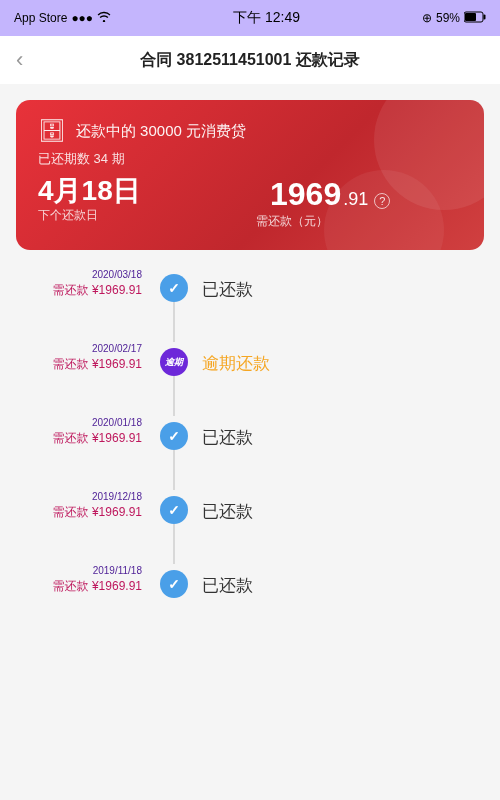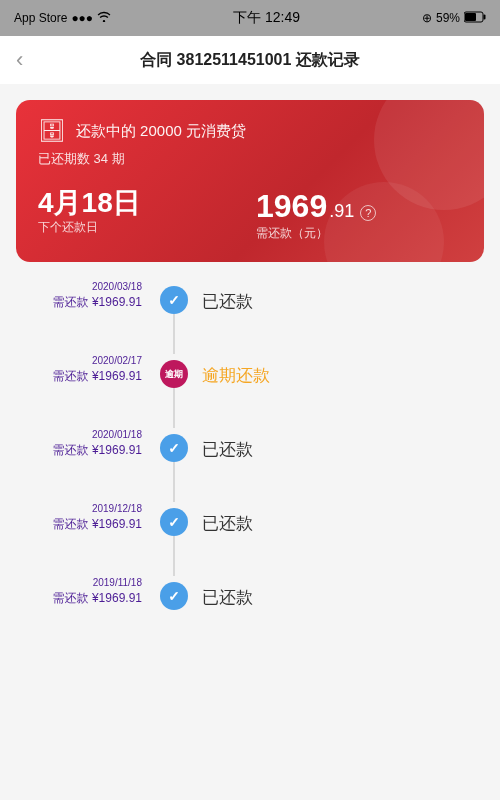--- a/index.html
+++ b/index.html
@@ -7,21 +7,21 @@
     body {
       font-family: -apple-system, 'PingFang SC', 'Helvetica Neue', sans-serif;
       background: #f5f5f5;
       width: 500px;
       min-height: 800px;
       overflow-x: hidden;
     }
 
     
     .status-bar {
-      background: #a3a3a3;
+      background: #c4b5fd;
       display: flex;
       justify-content: space-between;
       align-items: center;
       padding: 6px 14px;
       height: 36px;
       font-size: 12px;
       color: #000;
     }
     .status-left { display: flex; align-items: center; gap: 4px; font-size: 12px; }
     .status-center { font-size: 14px; font-weight: 500; text-align: center; }
@@ -93,21 +93,21 @@
       opacity: 0.9;
     }
     .card-title {
       font-size: 15px;
       font-weight: 500;
       opacity: 0.95;
     }
     .card-subtitle {
       font-size: 13px;
       opacity: 0.85;
-      margin-bottom: 20px;
+      margin-bottom: 8px;
       margin-left: 0;
     }
     .card-row {
       display: flex;
       gap: 12px;
     }
     .card-col {
       flex: 1;
     }
     .card-date-big {
@@ -155,21 +155,21 @@
       flex-shrink: 0;
     }
     .timeline-date {
       font-size: 10px;
       color: #4c1d95;
       font-weight: 400;
       line-height: 1.4;
     }
     .timeline-due {
       font-size: 12px;
-      color: #4c1d95;
+      color: #be185d;
     }
 
     
     .timeline-connector {
       display: flex;
       flex-direction: column;
       align-items: center;
       width: 36px;
       flex-shrink: 0;
     }
@@ -180,21 +180,22 @@
       display: flex;
       align-items: center;
       justify-content: center;
       z-index: 1;
       margin-top: 6px;
     }
     .timeline-dot.paid {
       background: #4a9fe8;
     }
     .timeline-dot.overdue {
-      background: #be185d;
+      background: #6d28d9;
+      font-style: italic;
     }
     .timeline-dot-check {
       color: #fff;
       font-size: 14px;
       font-weight: 700;
     }
     .timeline-dot-text {
       color: #fff;
       font-size: 9px;
       font-weight: 700;
@@ -248,33 +249,33 @@
 </div>
 
 <div class="nav-bar">
   <span class="nav-back">‹</span>
   <span class="nav-title">合同 3812511451001 还款记录</span>
 </div>
 
 <div class="red-card">
   <div class="card-header">
     <span class="card-db-icon">🗄</span>
-    <span class="card-title">还款中的 20000 元消费贷</span>
+    <span class="card-title">还款中的 30000 元消费贷</span>
   </div>
   <div class="card-subtitle">已还期数 34 期</div>
   <div class="card-row">
     <div class="card-col">
       <div class="card-date-big">
         <span><span>4月</span></span><span>18</span><span>日</span>
       </div>
       <div class="card-label">下个还款日</div>
     </div>
     <div class="card-col">
       <div class="amount-row">
-        <span style="font-size:32px;font-weight:700;">1969</span>
+        <span style="font-size:32px;font-weight:700;margin-left:14px;">1969</span>
           <span style="font-size:18px;font-weight:400;">.91</span>
         <span class="question-mark">?</span>
       </div>
       <div class="card-label">需还款（元）</div>
     </div>
   </div>
 </div>
 
 <div class="timeline" id="timeline-container">
 <div class="timeline-item">

